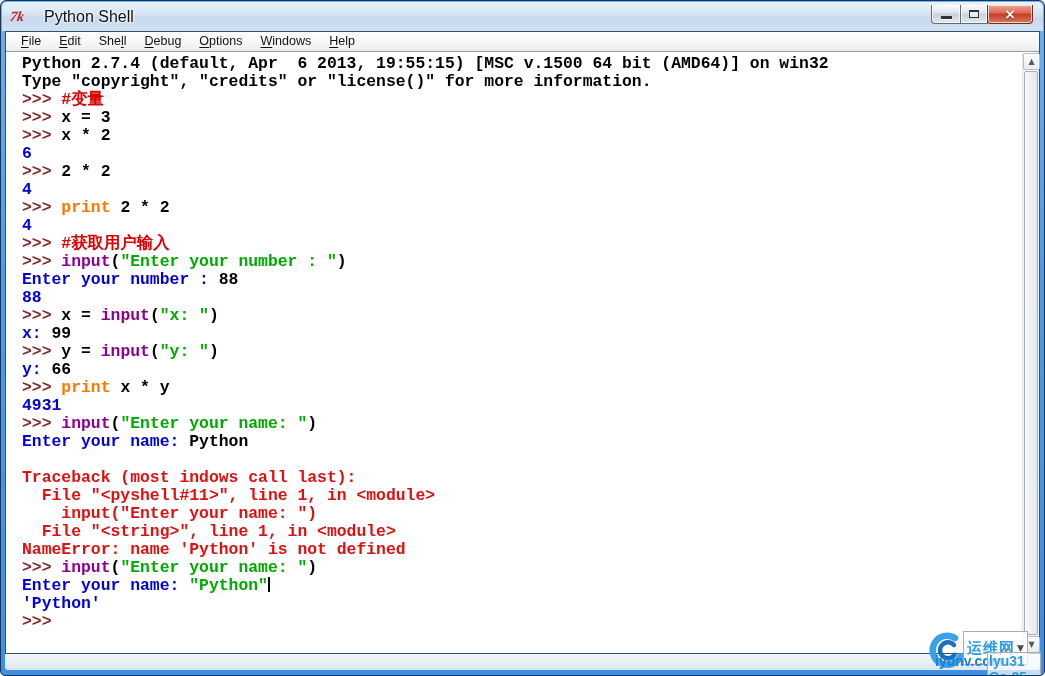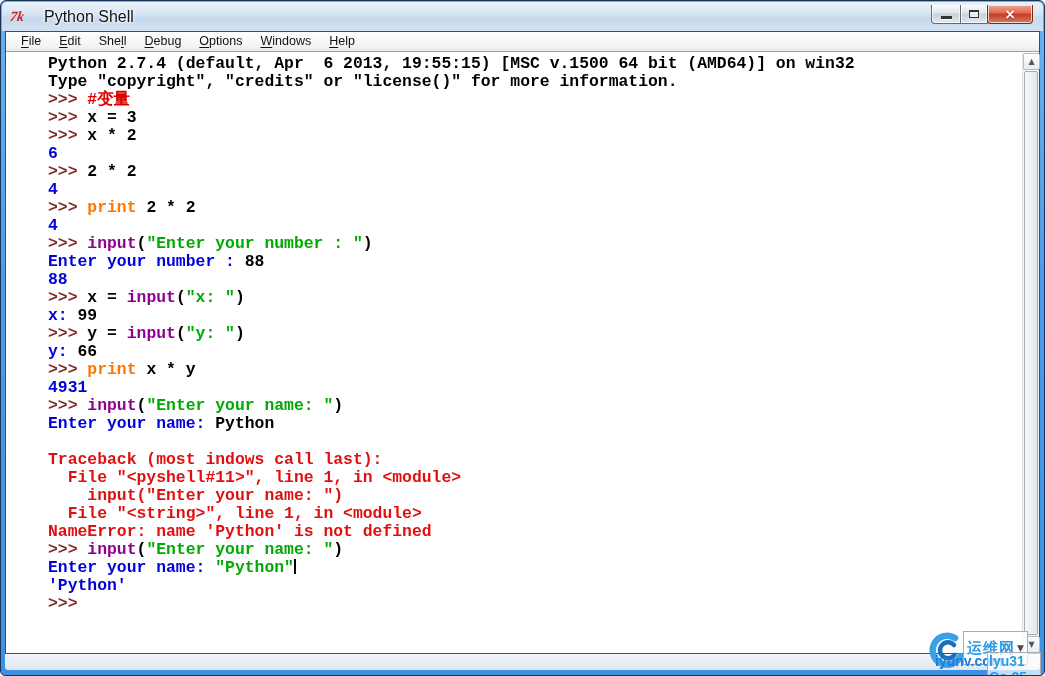--- a/index.html
+++ b/index.html
@@ -47,23 +47,23 @@
   .menubar {
     position:absolute; left:0; right:0; top:0; height:20px;
     background:linear-gradient(180deg,#FFFFFF 0%,#F2F4F6 70%,#E9ECEF 100%);
     border-bottom:1px solid #9AA0A6; display:flex; align-items:flex-start; padding-left:7px;
   }
   .menu-item { font-size:12.5px; color:#111; padding:2px 8px; margin-right:2px; cursor:default; }
   .menu-item u { text-underline-offset:2px; }
 
   .shell-text {
     position:absolute; left:0; right:17px; top:21px; bottom:0;
-    padding:2px 0 0 6px; overflow:hidden; cursor:text; background:#fff;
+    padding:2px 0 0 16px; overflow:hidden; cursor:text; background:#fff;
     font-family:"Liberation Mono","DejaVu Sans Mono",monospace;
-    font-weight:bold; font-size:16.4px;margin-left:36px;
+    font-weight:bold; font-size:16.4px;
   }
   .line { height:18px; line-height:18px; white-space:pre; }
   .seg-plain   { color:var(--c-plain); }
   .seg-prompt  { color:var(--c-prompt); }
   .seg-comment { color:var(--c-comment); }
   .seg-keyword { color:var(--c-keyword); }
   .seg-builtin { color:var(--c-builtin); }
   .seg-string  { color:var(--c-string); }
   .seg-stdout  { color:var(--c-stdout); }
   .seg-stderr  { color:var(--c-stderr); }
@@ -149,20 +149,21 @@
         <div class="line"><span class="seg-plain">Python 2.7.4 (default, Apr  6 2013, 19:55:15) [MSC v.1500 64 bit (AMD64)] on win32</span></div>
         <div class="line"><span class="seg-plain">Type "copyright", "credits" or "license()" for more information.</span></div>
         <div class="line"><span class="seg-prompt">&gt;&gt;&gt; </span><span class="seg-comment">#变量</span></div>
         <div class="line"><span class="seg-prompt">&gt;&gt;&gt; </span><span class="seg-plain">x = 3</span></div>
         <div class="line"><span class="seg-prompt">&gt;&gt;&gt; </span><span class="seg-plain">x * 2</span></div>
         <div class="line"><span class="seg-stdout">6</span></div>
         <div class="line"><span class="seg-prompt">&gt;&gt;&gt; </span><span class="seg-plain">2 * 2</span></div>
         <div class="line"><span class="seg-stdout">4</span></div>
         <div class="line"><span class="seg-prompt">&gt;&gt;&gt; </span><span class="seg-keyword">print</span><span class="seg-plain"> 2 * 2</span></div>
         <div class="line"><span class="seg-stdout">4</span></div>
+        <div class="line"><span class="seg-prompt">&gt;&gt;&gt; </span><span class="seg-comment">#获取用户输入</span></div>
         <div class="line"><span class="seg-prompt">&gt;&gt;&gt; </span><span class="seg-builtin">input</span><span class="seg-plain">(</span><span class="seg-string">"Enter your number : "</span><span class="seg-plain">)</span></div>
         <div class="line"><span class="seg-stdout">Enter your number : </span><span class="seg-plain">88</span></div>
         <div class="line"><span class="seg-stdout">88</span></div>
         <div class="line"><span class="seg-prompt">&gt;&gt;&gt; </span><span class="seg-plain">x = </span><span class="seg-builtin">input</span><span class="seg-plain">(</span><span class="seg-string">"x: "</span><span class="seg-plain">)</span></div>
         <div class="line"><span class="seg-stdout">x: </span><span class="seg-plain">99</span></div>
         <div class="line"><span class="seg-prompt">&gt;&gt;&gt; </span><span class="seg-plain">y = </span><span class="seg-builtin">input</span><span class="seg-plain">(</span><span class="seg-string">"y: "</span><span class="seg-plain">)</span></div>
         <div class="line"><span class="seg-stdout">y: </span><span class="seg-plain">66</span></div>
         <div class="line"><span class="seg-prompt">&gt;&gt;&gt; </span><span class="seg-keyword">print</span><span class="seg-plain"> x * y</span></div>
         <div class="line"><span class="seg-stdout">4931</span></div>
         <div class="line"><span class="seg-prompt">&gt;&gt;&gt; </span><span class="seg-builtin">input</span><span class="seg-plain">(</span><span class="seg-string">"Enter your name: "</span><span class="seg-plain">)</span></div>

